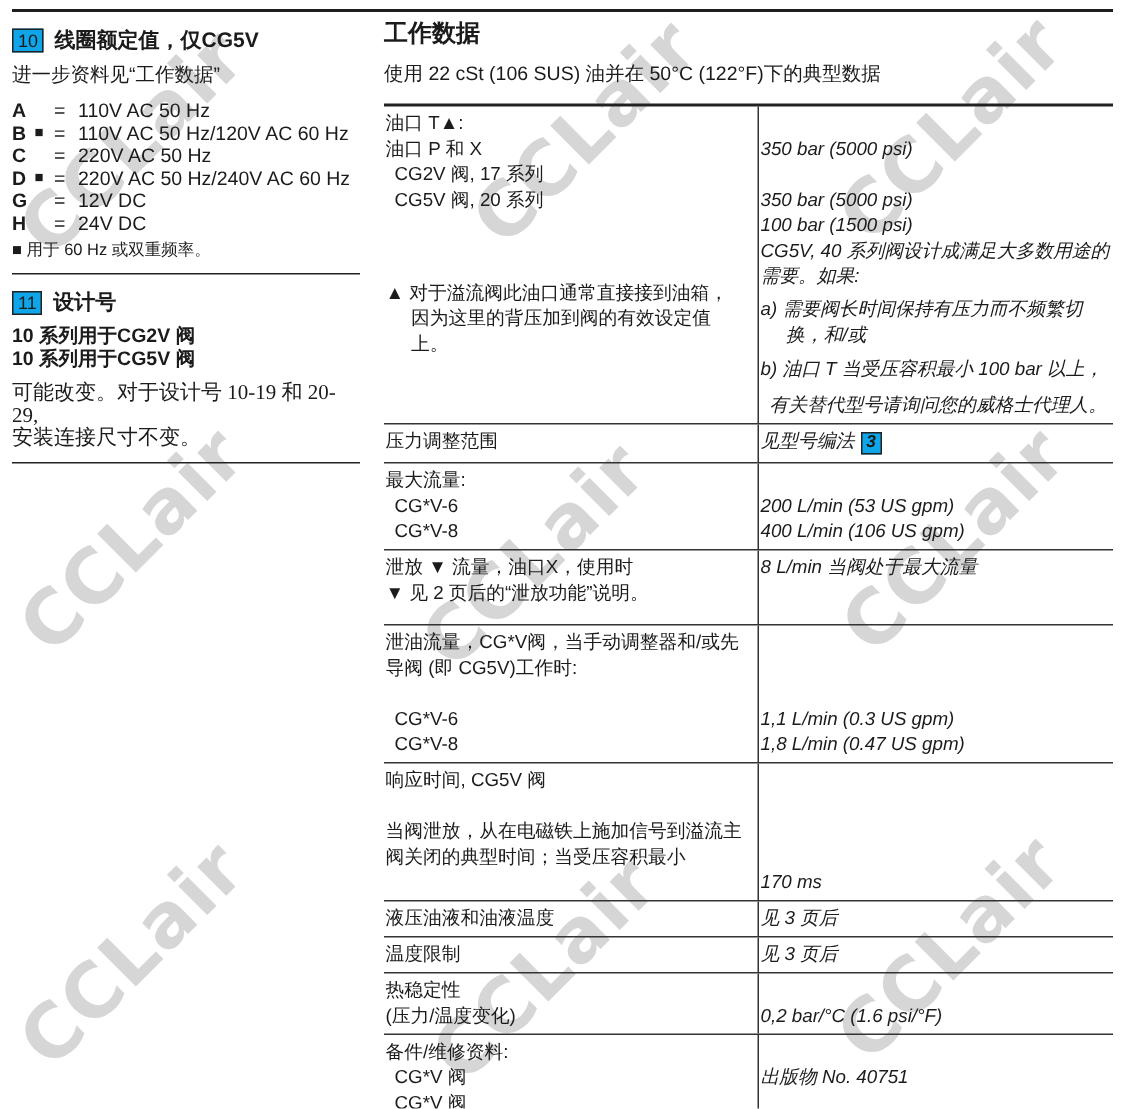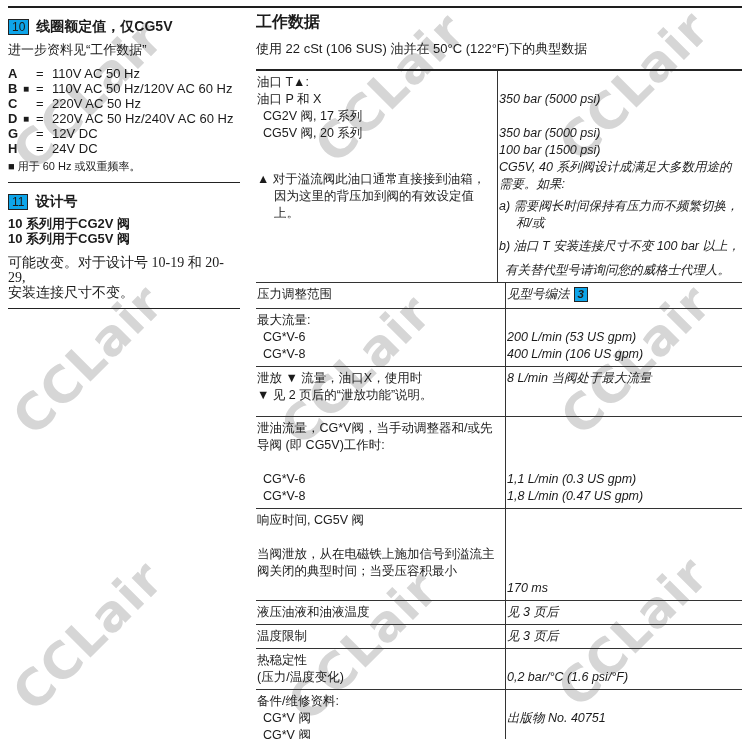--- a/index.html
+++ b/index.html
@@ -49,21 +49,21 @@
   .trow:first-child{border-top:none;}
   .tcell{font-size:12.5px;line-height:17px;box-sizing:border-box;}
   .lcell{width:249px;padding:3px 10px 3px 1px;}
   .rcell{flex:1;border-left:1px solid #333;padding:3px 2px 3px 1px;font-style:italic;}
   .ln{min-height:17px;}
   .ind{padding-left:6px;}
   .para{margin:0;}
   .r1{min-height:203px}.r2{min-height:26px}.r3{min-height:54px}.r4{min-height:50px}
   .r5{min-height:90px}.r6{min-height:86px}.r7{min-height:24px}.r8{min-height:22px}
   .r9{min-height:39px}.r10{min-height:54px}
-  .tri-note{margin-top:29px;padding-left:17px;text-indent:-17px;}
+  .tri-note{margin-top:45px;padding-left:17px;text-indent:-17px;}
   .item-a{margin-top:5px;padding-left:17px;text-indent:-17px;}
   .item-b{margin-top:6px;white-space:nowrap;}
   .item-b2{margin-top:7px;padding-left:6px;white-space:nowrap;}
   .mt17{margin-top:17px;}
   .mt51{margin-top:51px;}
   .mt68{margin-top:68px;}
 </style>
 </head>
 <body>
 
@@ -161,21 +161,21 @@
         <div class="para tri-note">▲ 对于溢流阀此油口通常直接接到油箱，因为这里的背压加到阀的有效设定值上。</div>
       </div>
       <div class="tcell rcell">
         <div class="ln"></div>
         <div class="ln">350 bar (5000 psi)</div>
         <div class="ln"></div>
         <div class="ln">350 bar (5000 psi)</div>
         <div class="ln">100 bar (1500 psi)</div>
         <div class="para">CG5V, 40 系列阀设计成满足大多数用途的需要。如果:</div>
         <div class="para item-a">a) 需要阀长时间保持有压力而不频繁切换，和/或</div>
-        <div class="para item-b">b) 油口 T 安装连接尺寸不变 100 bar 以上，</div>
+        <div class="para item-b">b) 油口 T 当受压容积最小 100 bar 以上，</div>
         <div class="para item-b2">有关替代型号请询问您的威格士代理人。</div>
       </div>
     </div>
 
     <div class="trow r2">
       <div class="tcell lcell">
         <div class="ln">压力调整范围</div>
       </div>
       <div class="tcell rcell">
         <div class="ln"><span>见型号编法</span><span class="tagbox small">3</span></div>

